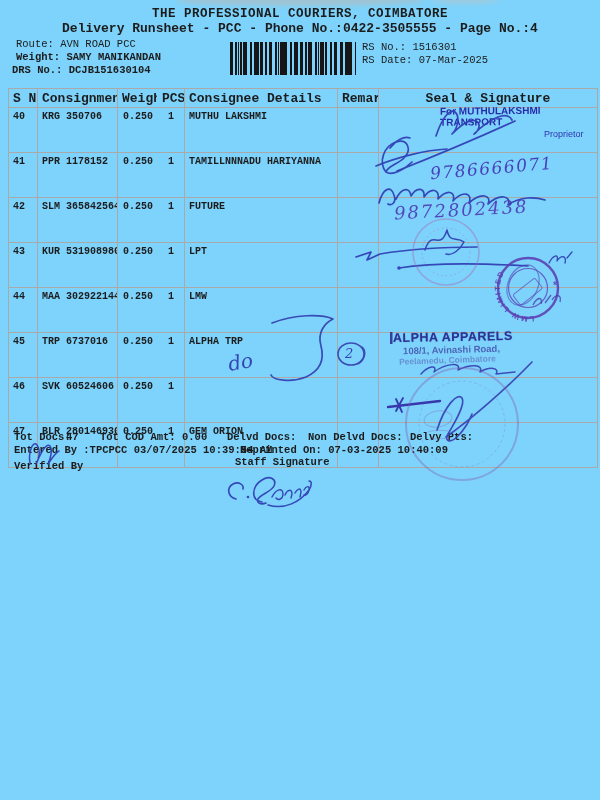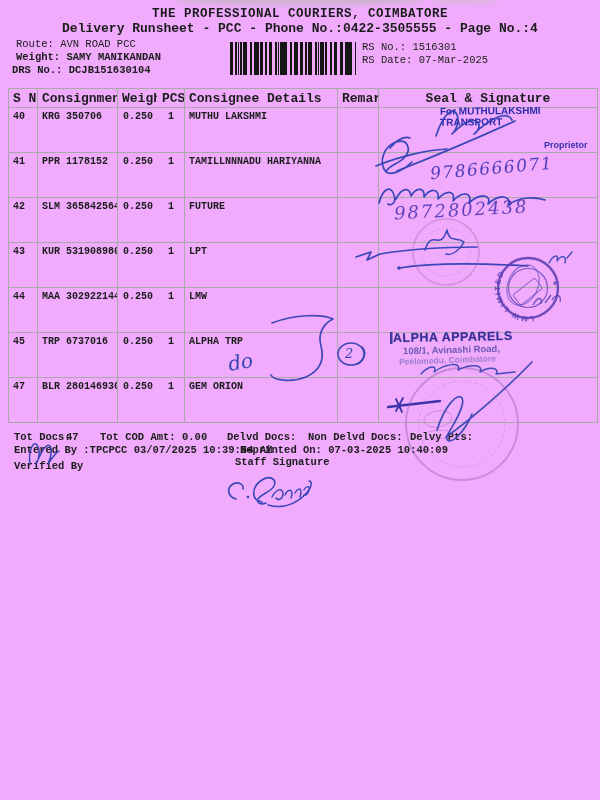--- a/index.html
+++ b/index.html
@@ -1,18 +1,18 @@
 <!DOCTYPE html>
 <html><head>
 <meta charset="utf-8">
 <style>
   html,body{margin:0;padding:0;background:#e9e7e4;}
   .page{
     position:relative;width:600px;height:800px;margin:0 auto;
-    background:#f0abfc;overflow:hidden;
+    background:#7dd3fc;overflow:hidden;
     font-family:"Liberation Mono","DejaVu Sans Mono",monospace;
     color:#1c1c1c;
   }
   .smudge{position:absolute;border-radius:50%;filter:blur(2px);}
   .sm1{left:175px;top:-4px;width:250px;height:10px;background:#b9b7b4;opacity:.55;}
   .sm2{left:430px;top:-3px;width:70px;height:7px;background:#c4c2bf;opacity:.45;}
 
   .doc-title{position:absolute;top:7px;left:0;width:100%;text-align:center;
     font-size:12.5px;font-weight:700;letter-spacing:.5px;}
   .doc-subtitle{position:absolute;top:21px;left:0;width:100%;text-align:center;
@@ -38,21 +38,21 @@
   .runsheet .no-r{border-right:1px solid rgba(0,0,0,0);text-align:right;}
   .runsheet .no-l{border-left:1px solid rgba(0,0,0,0);}
   .runsheet th.c,.runsheet td.c{text-align:center;}
 
   .ftr{position:absolute;font-size:10.5px;font-weight:700;white-space:pre;}
 
   .ink-overlay{position:absolute;left:0;top:0;width:600px;height:800px;z-index:6;}
 
   .stamp-text{position:absolute;z-index:5;font-family:"Liberation Sans","DejaVu Sans",sans-serif;}
   .st-for{left:440px;top:105px;font-size:10px;font-weight:700;color:#2424a8;opacity:.95;transform:rotate(-.5deg);}
-  .st-prop{left:528px;top:140px;font-size:9px;font-weight:700;color:#2424a8;opacity:.9;padding-left:16px;}
+  .st-prop{left:528px;top:129px;font-size:9px;font-weight:400;color:#2424a8;opacity:.9;padding-left:16px;}
   .st-alpha1{left:393px;top:330px;font-size:12.5px;font-weight:700;letter-spacing:.5px;color:#26268c;opacity:.92;transform:rotate(-1deg);text-shadow:0 0 1px rgba(38,38,140,.5);}
   .st-alpha2{left:403px;top:344px;font-size:9.5px;font-weight:700;color:#3a3a9c;opacity:.72;transform:rotate(-1.5deg);}
   .st-alpha3{left:399px;top:355px;font-size:8.5px;font-weight:700;color:#5050a8;opacity:.5;transform:rotate(-2deg);}
 
   .hand{position:absolute;z-index:7;font-family:"DejaVu Serif","Liberation Serif",serif;
     font-style:italic;color:#4334b4;}
   .hw-ph1{left:430px;top:158px;font-size:17px;letter-spacing:1.5px;transform:rotate(-5deg);opacity:.92;}
   .hw-ph2{left:394px;top:199px;font-size:18px;letter-spacing:2px;transform:rotate(-3deg);opacity:.85;color:#4a30b0;}
   .hw-do{left:228px;top:350px;font-size:20px;transform:rotate(-10deg);color:#3644b2;}
   .hw-circ2{left:345px;top:346px;font-size:13px;color:#3644b2;}
@@ -145,20 +145,29 @@
     <tr>
       <td>45</td>
       <td>TRP 6737016</td>
       <td class="no-r">0.250</td>
       <td class="no-l c">1</td>
       <td>ALPHA TRP</td>
       <td></td>
       <td></td>
     </tr>
     <tr>
+      <td>46</td>
+      <td>SVK 60524606</td>
+      <td class="no-r">0.250</td>
+      <td class="no-l c">1</td>
+      <td></td>
+      <td></td>
+      <td></td>
+    </tr>
+    <tr>
       <td>47</td>
       <td>BLR 2801469304</td>
       <td class="no-r">0.250</td>
       <td class="no-l c">1</td>
       <td>GEM ORION</td>
       <td></td>
       <td></td>
     </tr>
   </tbody>
     </table>

